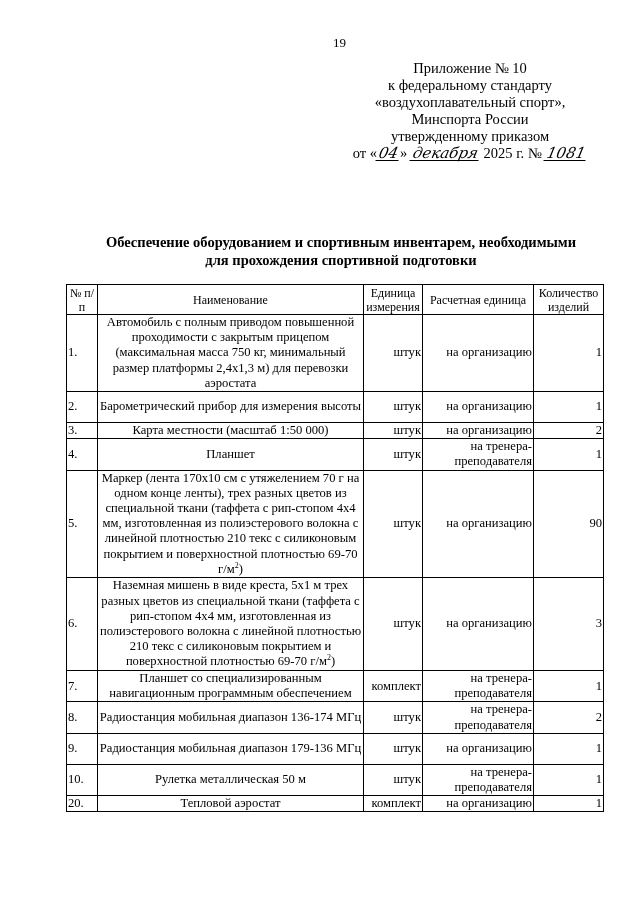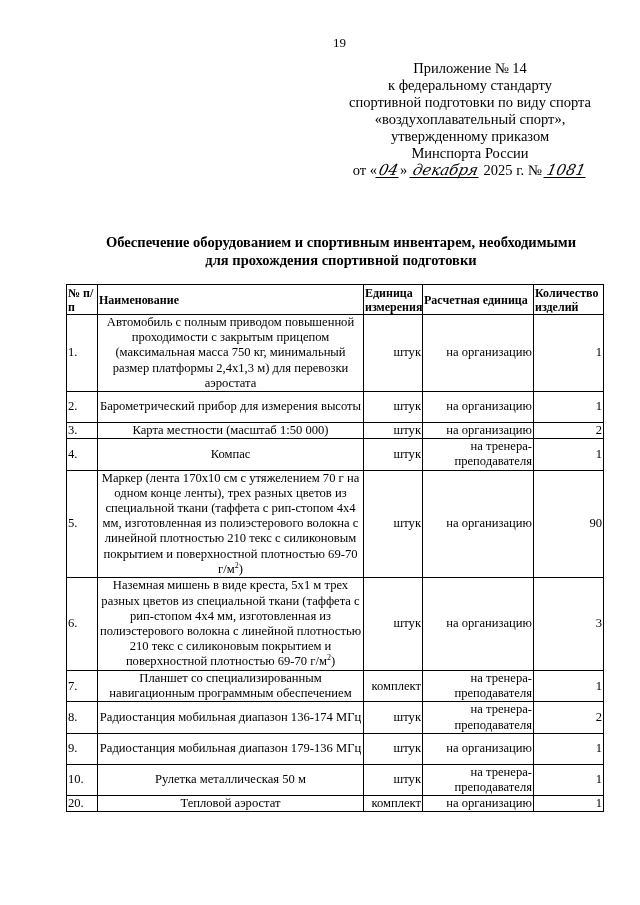--- a/index.html
+++ b/index.html
@@ -26,43 +26,42 @@
       text-align: center; font-weight: bold; font-size: 14.5px; line-height: 18px;
     }
     table.equipment {
       position: absolute; left: 66px; top: 284px; width: 537px;
       border-collapse: collapse; table-layout: fixed;
       font-size: 12.6px; line-height: 15.2px;
     }
     table.equipment th, table.equipment td {
       border: 1px solid #000; padding: 0 1px; vertical-align: middle;
     }
-    table.equipment th { font-weight: bold; text-align: left; font-size: 12px; line-height: 14px; height: 29px; }
+    table.equipment th { font-weight: normal; text-align: center; font-size: 12px; line-height: 14px; height: 29px; }
     table.equipment td.num { text-align: left; padding-left: 1px; }
     table.equipment td.name { text-align: center; }
     table.equipment td.center { text-align: right; }
     col.c1 { width: 31px; }
     col.c2 { width: 266px; }
     col.c3 { width: 59px; }
     col.c4 { width: 111px; }
     col.c5 { width: 70px; }
     sup { font-size: 8px; line-height: 0; }
   </style>
 </head>
 <body>
 
 <div class="page-number">19</div>
 
 <div class="appendix">
-  <span class="line">Приложение № 14</span>
+  <span class="line">Приложение № 10</span>
   <span class="line">к федеральному стандарту</span>
-  <span class="line">спортивной подготовки по виду спорта</span>
   <span class="line">«воздухоплавательный спорт»,</span>
+  <span class="line">Минспорта России</span>
   <span class="line">утвержденному приказом</span>
-  <span class="line">Минспорта России</span>
   <span class="line sig-line">
     <span>от «</span><span class="handwriting">04</span><span>»</span>
     <span class="handwriting">декабря</span>
     <span>2025 г. №</span>
     <span class="handwriting">1081</span>
   </span>
 </div>
 
 <div class="doc-title">
   <div>Обеспечение оборудованием и спортивным инвентарем, необходимыми</div>
@@ -103,21 +102,21 @@
   </tr>
       <tr style="height: 15px;">
     <td class="num">3.</td>
     <td class="name">Карта местности (масштаб 1:50 000)</td>
     <td class="center">штук</td>
     <td class="center">на организацию</td>
     <td class="center">2</td>
   </tr>
       <tr style="height: 31px;">
     <td class="num">4.</td>
-    <td class="name">Компас</td>
+    <td class="name">Планшет</td>
     <td class="center">штук</td>
     <td class="center">на тренера-преподавателя</td>
     <td class="center">1</td>
   </tr>
       <tr style="height: 103px;">
     <td class="num">5.</td>
     <td class="name">Маркер (лента 170х10 см с утяжелением 70 г на одном конце ленты), трех разных цветов из специальной ткани (таффета с рип-стопом 4х4 мм, изготовленная из полиэстерового волокна с линейной плотностью 210 текс с силиконовым покрытием и поверхностной плотностью 69-70 г/м<sup>2</sup>)</td>
     <td class="center">штук</td>
     <td class="center">на организацию</td>
     <td class="center">90</td>

